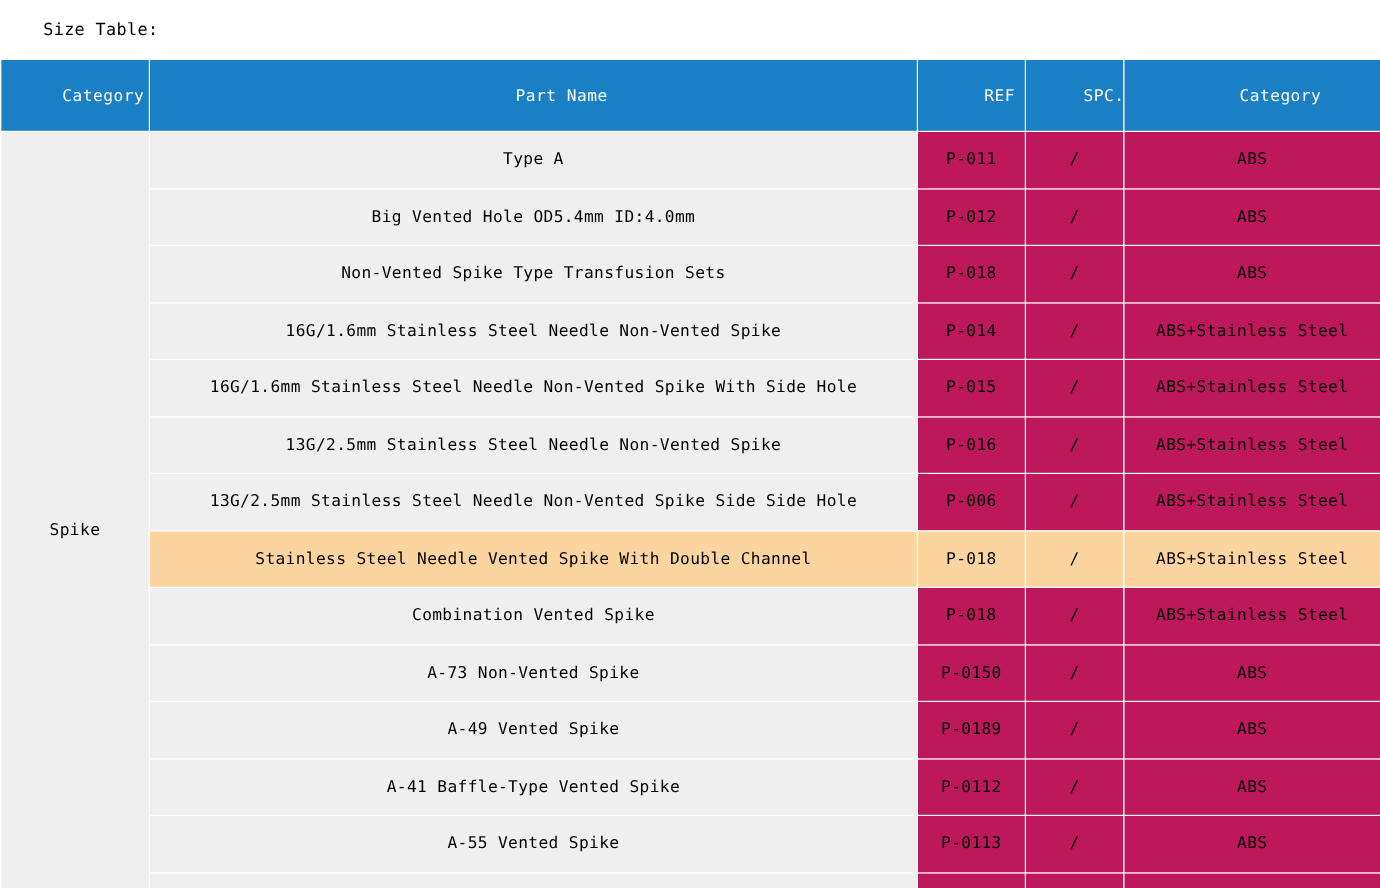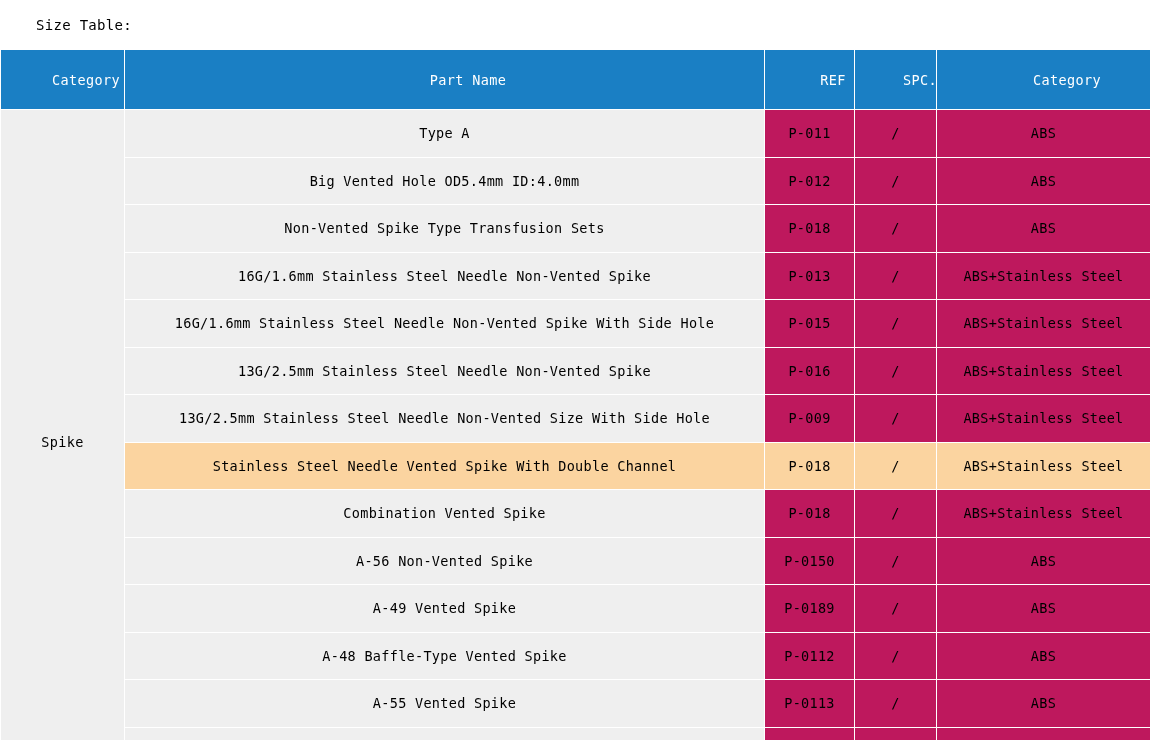--- a/index.html
+++ b/index.html
@@ -124,68 +124,68 @@
           <td class="material-cell">ABS</td>
         </tr>
         <tr>
           <td class="part-cell">Non-Vented Spike Type Transfusion Sets</td>
           <td class="ref-cell">P-018</td>
           <td class="spc-cell">/</td>
           <td class="material-cell">ABS</td>
         </tr>
         <tr>
           <td class="part-cell">16G/1.6mm Stainless Steel Needle Non-Vented Spike</td>
-          <td class="ref-cell">P-013</td>
+          <td class="ref-cell">P-014</td>
           <td class="spc-cell">/</td>
           <td class="material-cell">ABS+Stainless Steel</td>
         </tr>
         <tr>
           <td class="part-cell">16G/1.6mm Stainless Steel Needle Non-Vented Spike With Side Hole</td>
           <td class="ref-cell">P-015</td>
           <td class="spc-cell">/</td>
           <td class="material-cell">ABS+Stainless Steel</td>
         </tr>
         <tr>
           <td class="part-cell">13G/2.5mm Stainless Steel Needle Non-Vented Spike</td>
           <td class="ref-cell">P-016</td>
           <td class="spc-cell">/</td>
           <td class="material-cell">ABS+Stainless Steel</td>
         </tr>
         <tr>
-          <td class="part-cell">13G/2.5mm Stainless Steel Needle Non-Vented Size With Side Hole</td>
-          <td class="ref-cell">P-009</td>
+          <td class="part-cell">13G/2.5mm Stainless Steel Needle Non-Vented Spike Side Side Hole</td>
+          <td class="ref-cell">P-006</td>
           <td class="spc-cell">/</td>
           <td class="material-cell">ABS+Stainless Steel</td>
         </tr>
         <tr class="highlight">
           <td class="part-cell">Stainless Steel Needle Vented Spike With Double Channel</td>
           <td class="ref-cell">P-018</td>
           <td class="spc-cell">/</td>
           <td class="material-cell">ABS+Stainless Steel</td>
         </tr>
         <tr>
           <td class="part-cell">Combination Vented Spike</td>
           <td class="ref-cell">P-018</td>
           <td class="spc-cell">/</td>
           <td class="material-cell">ABS+Stainless Steel</td>
         </tr>
         <tr>
-          <td class="part-cell">A-56 Non-Vented Spike</td>
+          <td class="part-cell">A-73 Non-Vented Spike</td>
           <td class="ref-cell">P-0150</td>
           <td class="spc-cell">/</td>
           <td class="material-cell">ABS</td>
         </tr>
         <tr>
           <td class="part-cell">A-49 Vented Spike</td>
           <td class="ref-cell">P-0189</td>
           <td class="spc-cell">/</td>
           <td class="material-cell">ABS</td>
         </tr>
         <tr>
-          <td class="part-cell">A-48 Baffle-Type Vented Spike</td>
+          <td class="part-cell">A-41 Baffle-Type Vented Spike</td>
           <td class="ref-cell">P-0112</td>
           <td class="spc-cell">/</td>
           <td class="material-cell">ABS</td>
         </tr>
         <tr>
           <td class="part-cell">A-55 Vented Spike</td>
           <td class="ref-cell">P-0113</td>
           <td class="spc-cell">/</td>
           <td class="material-cell">ABS</td>
         </tr>

